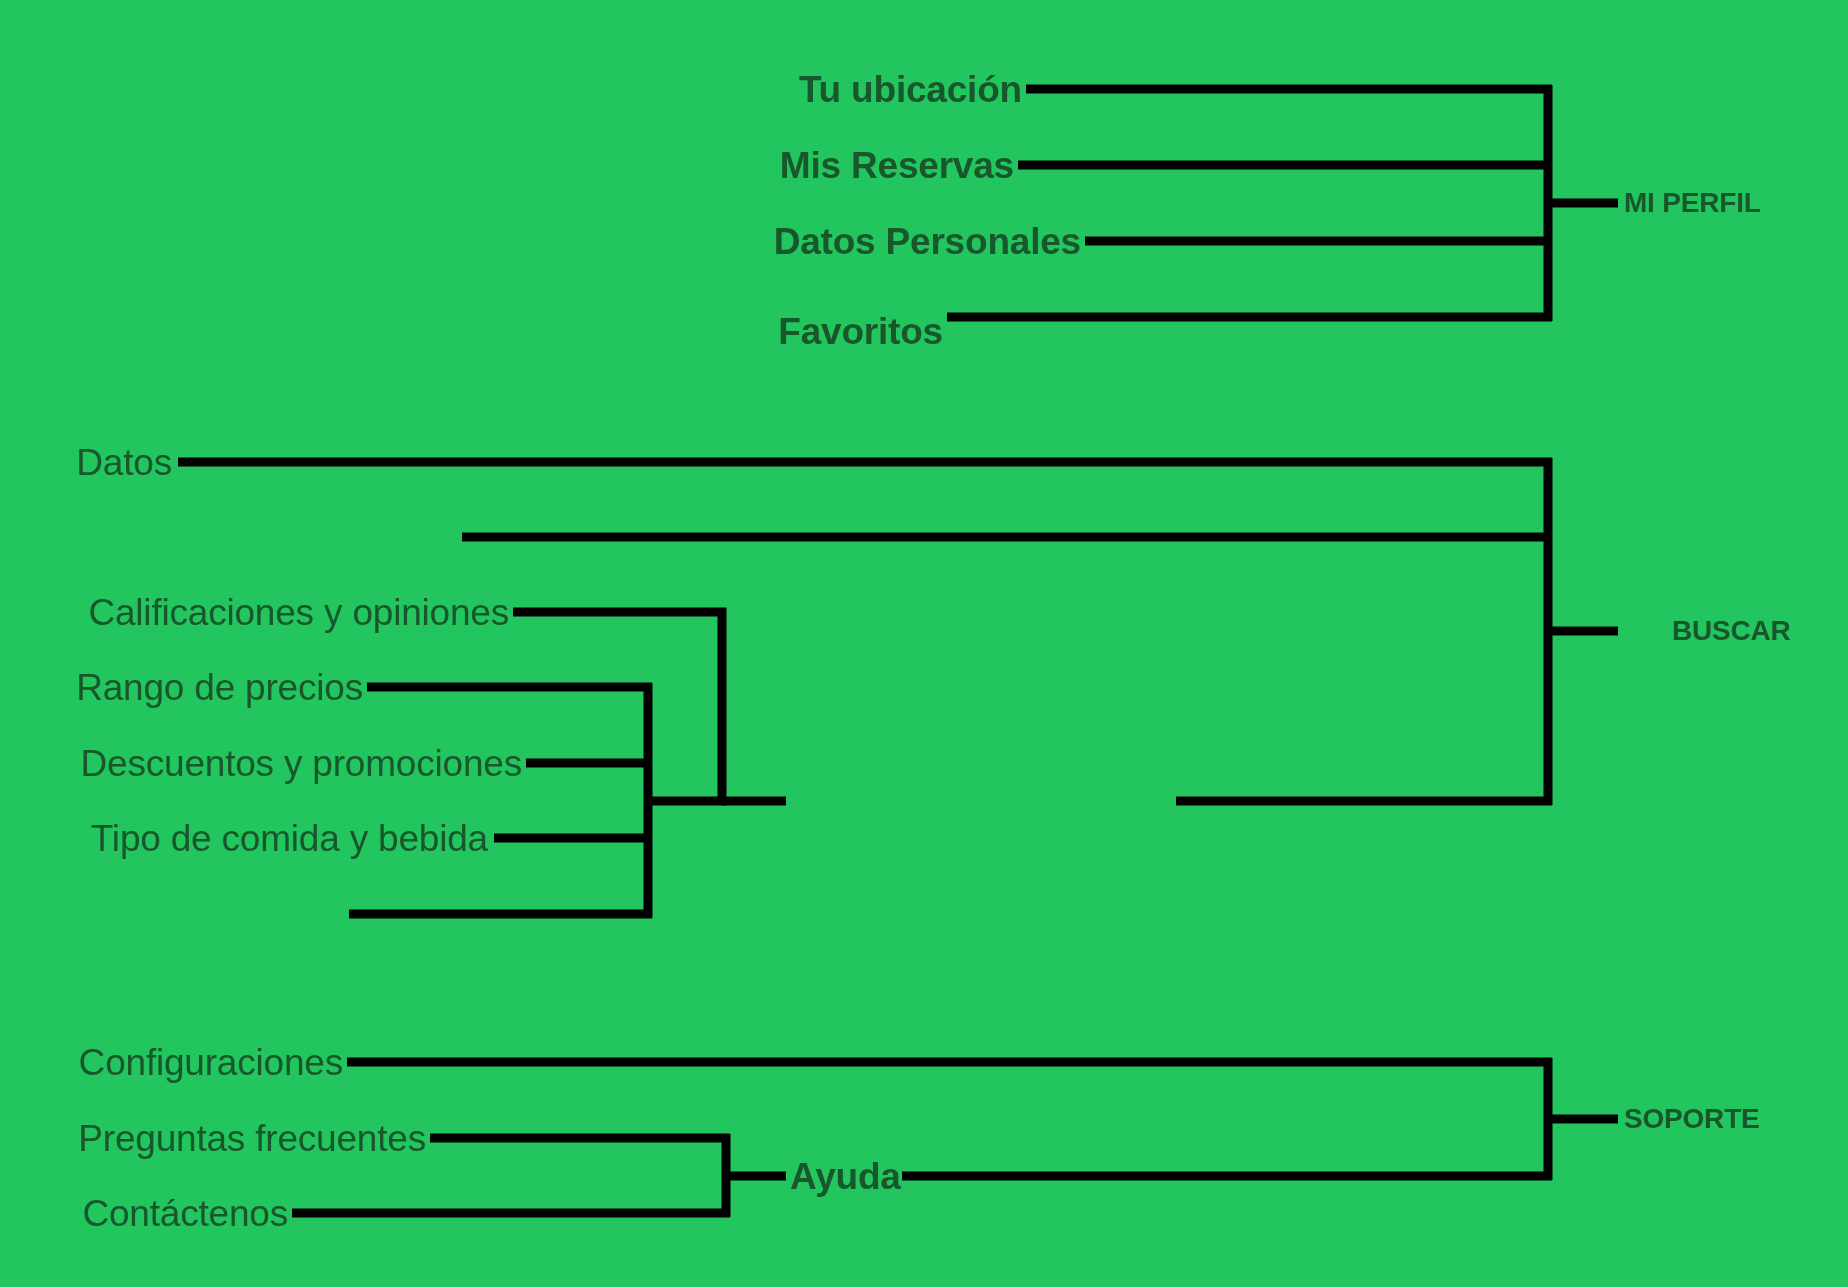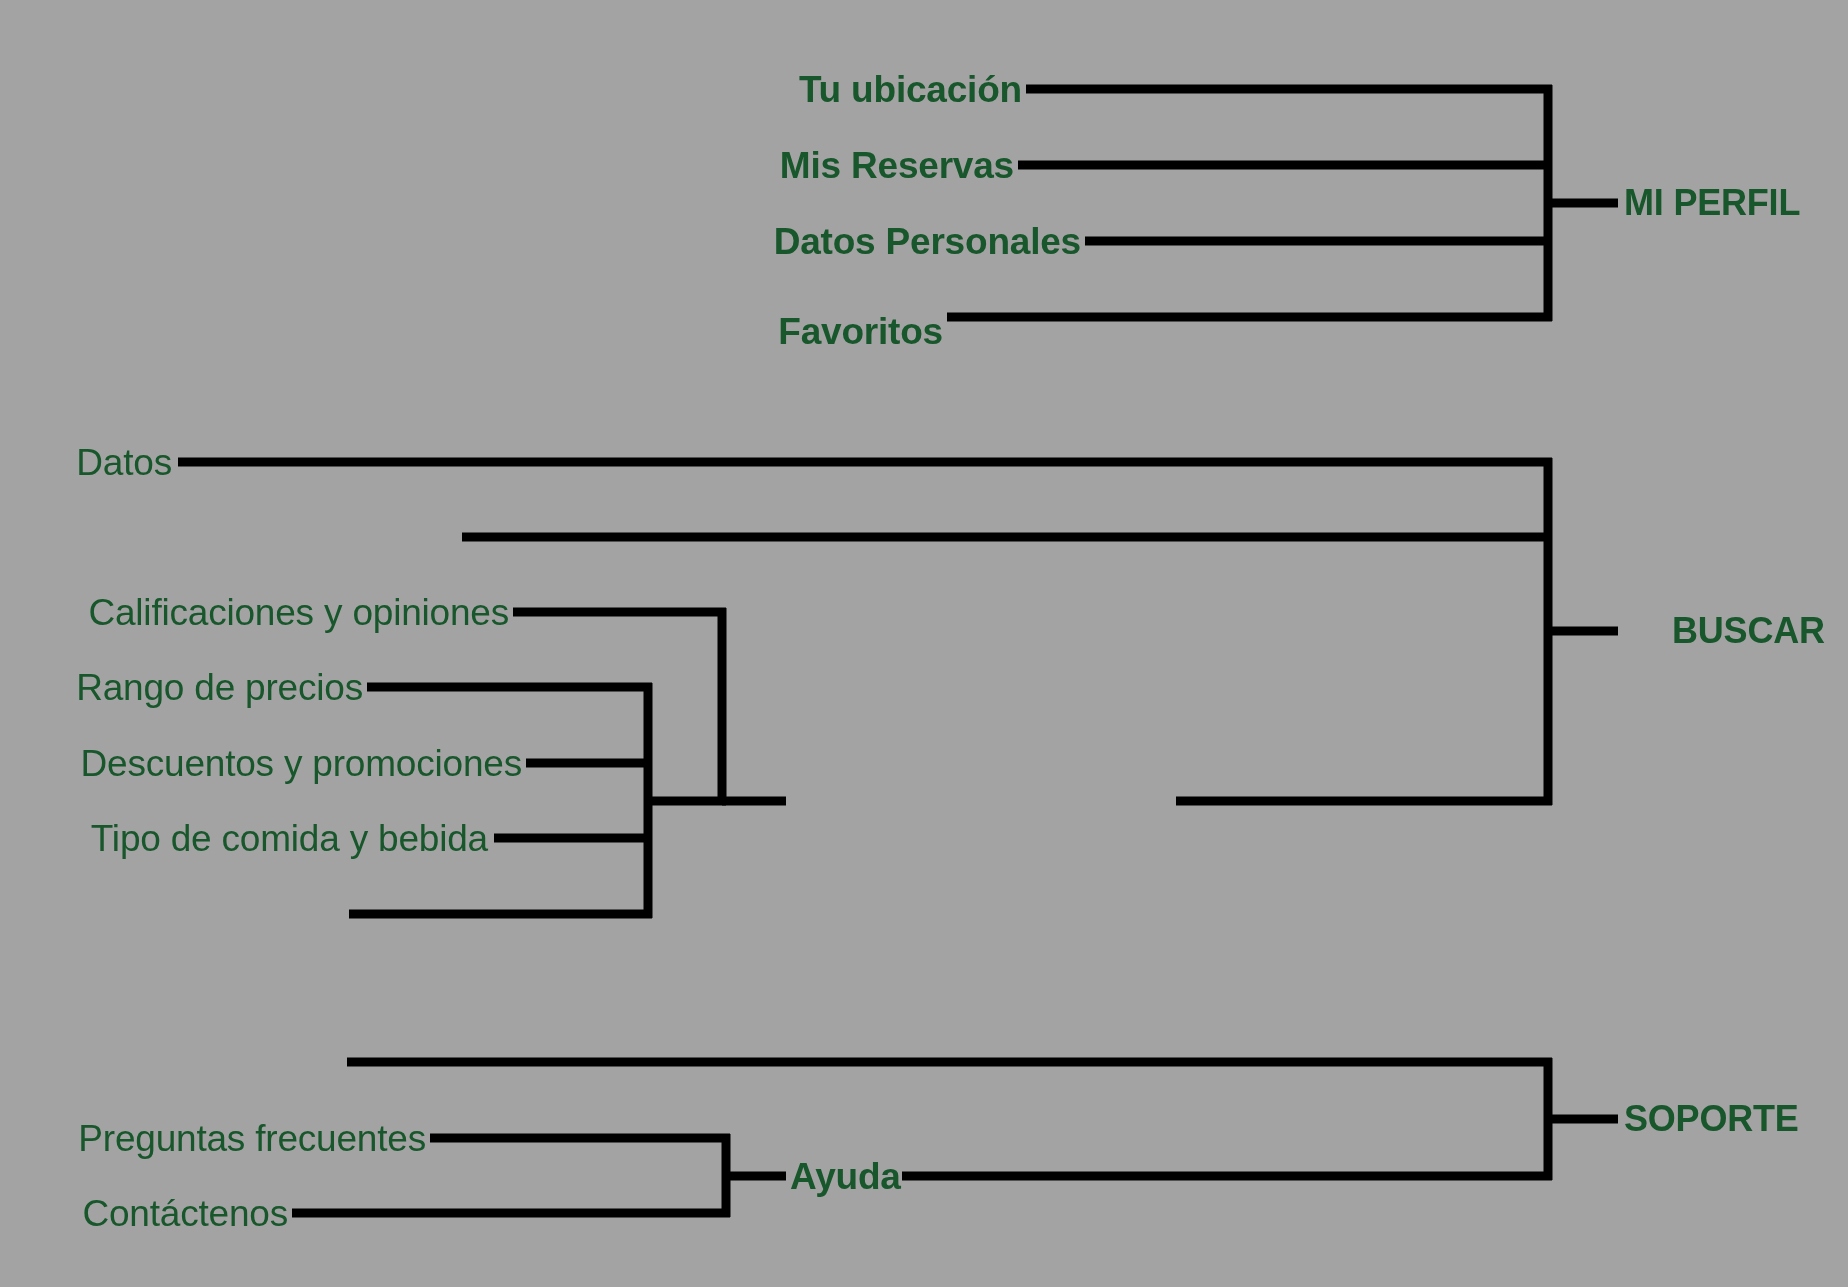--- a/index.html
+++ b/index.html
@@ -8,21 +8,21 @@
     padding: 0;
     background: #ffffff;
   }
   body {
     font-family: "Liberation Sans", sans-serif;
   }
   #stage {
     position: relative;
     width: 1848px;
     height: 1287px;
-    background: #a3a3a3;
+    background: #22c55e;
     overflow: hidden;
   }
   #tree-svg {
     position: absolute;
     left: 0;
     top: 0;
     width: 1848px;
     height: 1287px;
   }
   .label {
@@ -44,21 +44,21 @@
   }
   
   .node-label {
     font-size: 37px;
     font-weight: 700;
     letter-spacing: -0.2px;
     transform: translateY(-50%);
   }
   
   .root-label {
-    font-size: 36px;
+    font-size: 28px;
     font-weight: 700;
     letter-spacing: -0.2px;
     transform: translateY(-50%);
   }
   .label.right-anchor {
     transform: translate(-100%, -50%);
   }
 </style>
 </head>
 <body>
@@ -135,20 +135,21 @@
   <div class="label leaf-label right-anchor" style="left:363px; top:687px;">Rango de precios</div>
 
   <div class="label leaf-label right-anchor" style="left:522px; top:763px;">Descuentos y promociones</div>
 
   <div class="label leaf-label right-anchor" style="left:488px; top:838px;">Tipo de comida y bebida</div>
 
 
 
   <div class="label root-label" style="left:1624px; top:631px;margin-left:48px;">BUSCAR</div>
 
+  <div class="label leaf-label right-anchor" style="left:343px; top:1062px;">Configuraciones</div>
 
   <div class="label leaf-label right-anchor" style="left:426px; top:1138px;">Preguntas frecuentes</div>
 
   <div class="label leaf-label right-anchor" style="left:288px; top:1213px;">Contáctenos</div>
 
   <div class="label node-label" style="left:790px; top:1176px;">Ayuda</div>
 
   <div class="label root-label" style="left:1624px; top:1119px;">SOPORTE</div>
 
 </div>

